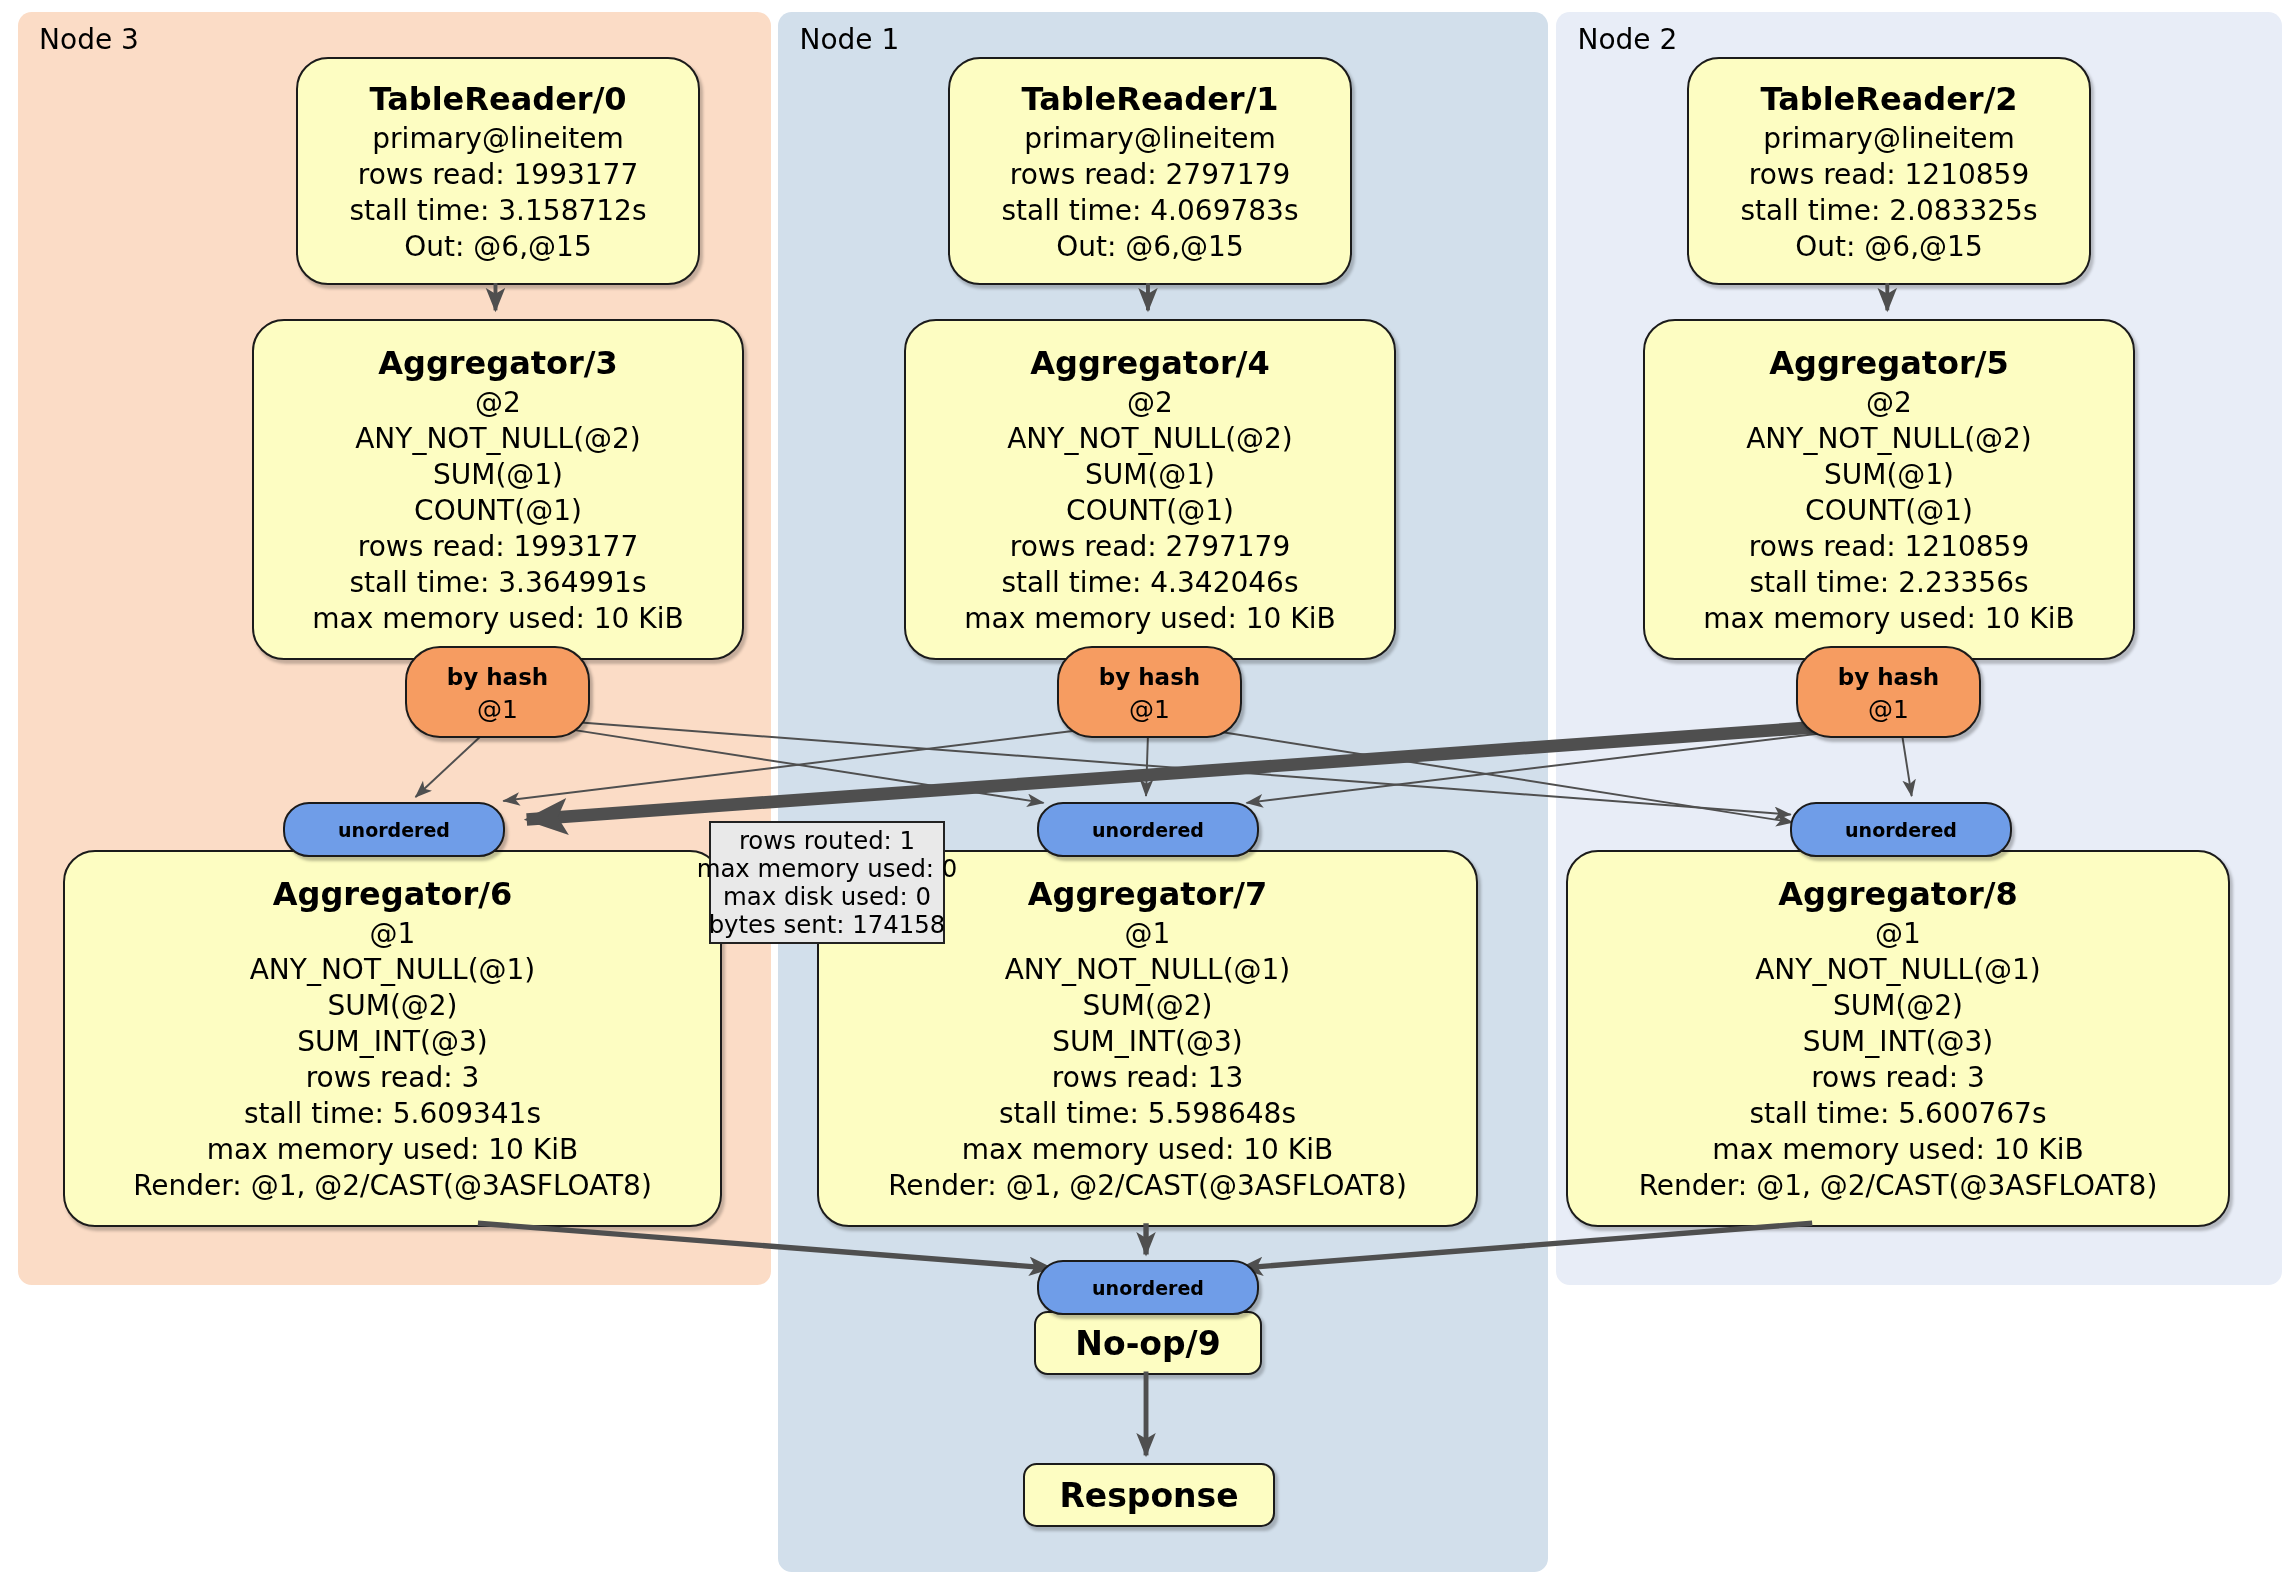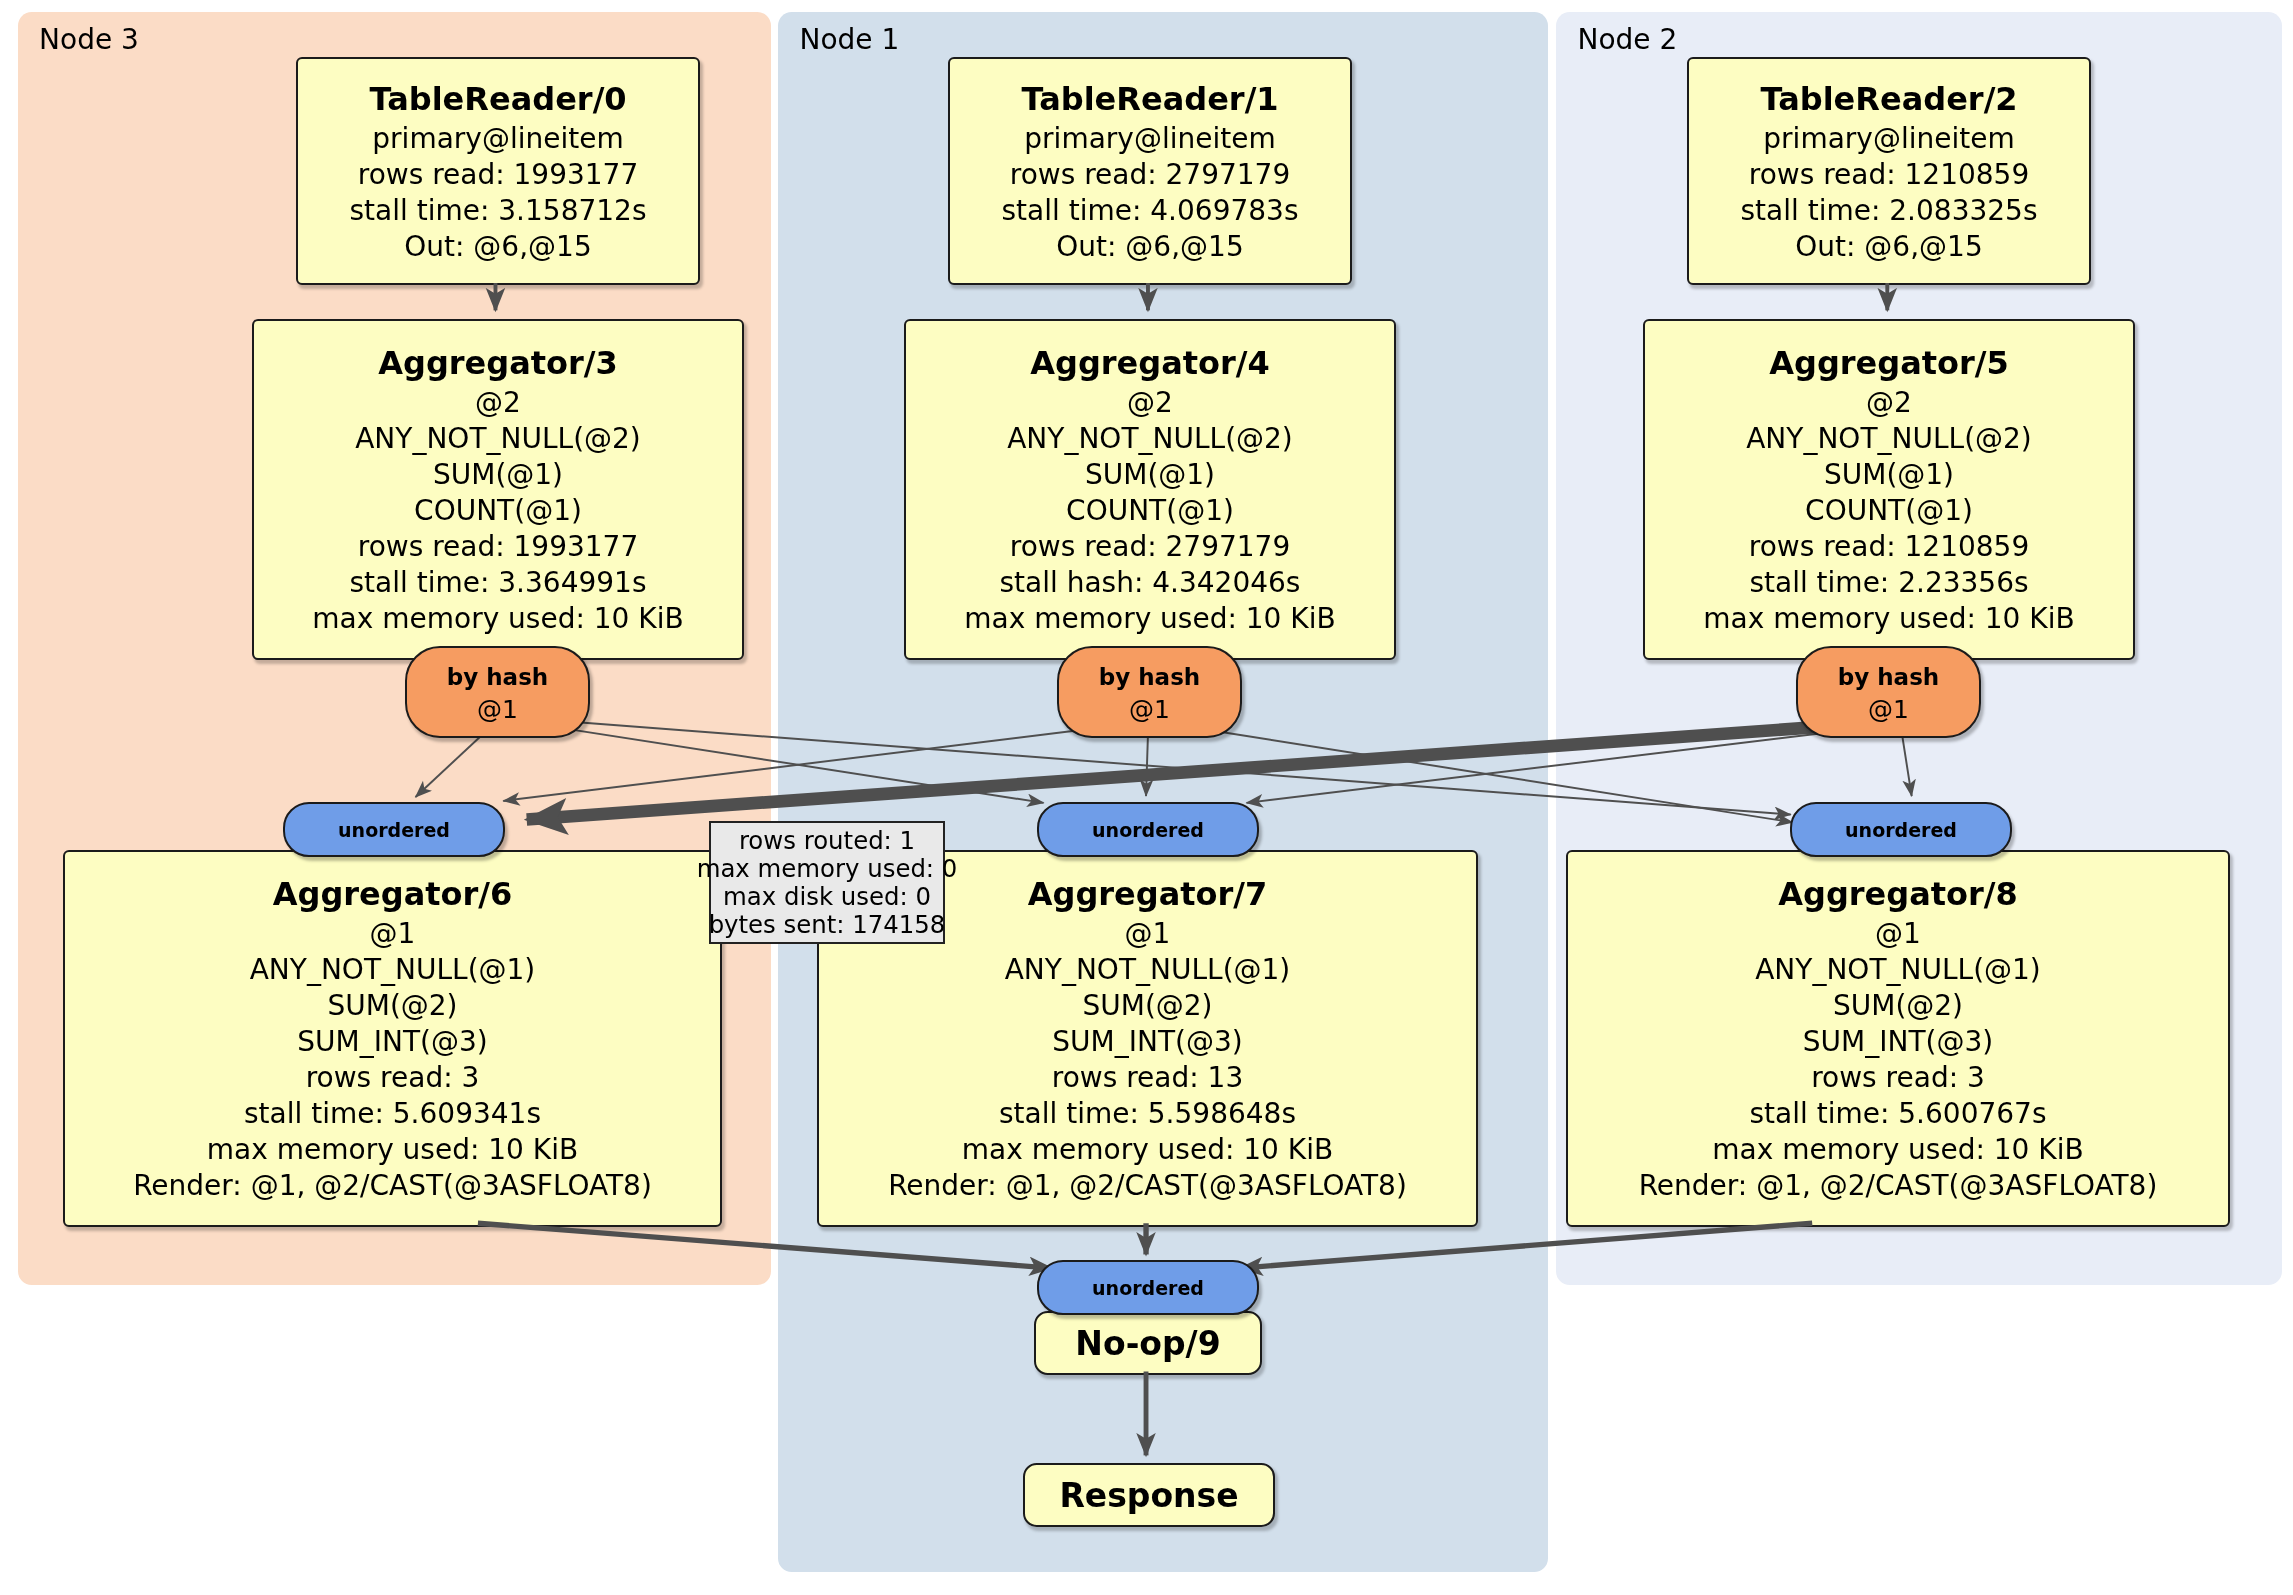--- a/index.html
+++ b/index.html
@@ -9,21 +9,21 @@
   }
   html,body{margin:0;padding:0;background:var(--bg);}
   #stage{position:relative;width:2294px;height:1596px;background:var(--bg);
          font-family:"DejaVu Sans","Liberation Sans",sans-serif;color:var(--text);overflow:hidden;}
   .panel{position:absolute;border-radius:13.7px;}
   .panel-label{position:absolute;top:11.7px;left:21.5px;font-size:28px;}
   #edges{position:absolute;left:0;top:0;width:2294px;height:1596px;z-index:3;pointer-events:none;}
   #edges path{stroke:var(--edge);fill:none;}
   #edges marker path{fill:var(--edge);stroke:none;}
   .box{position:absolute;background:var(--boxfill);border:2px solid var(--boxborder);
-       border-radius:6px;display:flex;flex-direction:column;align-items:center;justify-content:center;
+       border-radius:32px;display:flex;flex-direction:column;align-items:center;justify-content:center;
        text-align:center;z-index:2;box-shadow:2.9px 3.9px 2.9px rgba(0,0,0,0.22);}
   .box .title{font-weight:bold;font-size:32px;line-height:43px;}
   .box .line{font-size:28px;line-height:36px;white-space:nowrap;}
   .router{position:absolute;background:var(--orange);border:2.4px solid var(--boxborder);
           border-radius:35px;display:flex;flex-direction:column;align-items:center;justify-content:center;
           z-index:4;box-shadow:2.9px 3.9px 2.9px rgba(0,0,0,0.25);}
   .router .rl{font-weight:bold;font-size:23px;line-height:35px;}
   .router .rk{font-size:25px;line-height:29px;}
   .stream{position:absolute;background:var(--blue);border:2.4px solid var(--boxborder);
           border-radius:26px;display:flex;align-items:center;justify-content:center;
@@ -83,21 +83,21 @@
     <div class="line">stall time: 3.364991s</div>
     <div class="line">max memory used: 10 KiB</div>
   </div>
   <div class="box" style="left:904px;top:319px;width:488px;height:337px">
     <div class="title">Aggregator/4</div>
     <div class="line">@2</div>
     <div class="line">ANY_NOT_NULL(@2)</div>
     <div class="line">SUM(@1)</div>
     <div class="line">COUNT(@1)</div>
     <div class="line">rows read: 2797179</div>
-    <div class="line">stall hash: 4.342046s</div>
+    <div class="line">stall time: 4.342046s</div>
     <div class="line">max memory used: 10 KiB</div>
   </div>
   <div class="box" style="left:1643px;top:319px;width:488px;height:337px">
     <div class="title">Aggregator/5</div>
     <div class="line">@2</div>
     <div class="line">ANY_NOT_NULL(@2)</div>
     <div class="line">SUM(@1)</div>
     <div class="line">COUNT(@1)</div>
     <div class="line">rows read: 1210859</div>
     <div class="line">stall time: 2.23356s</div>

